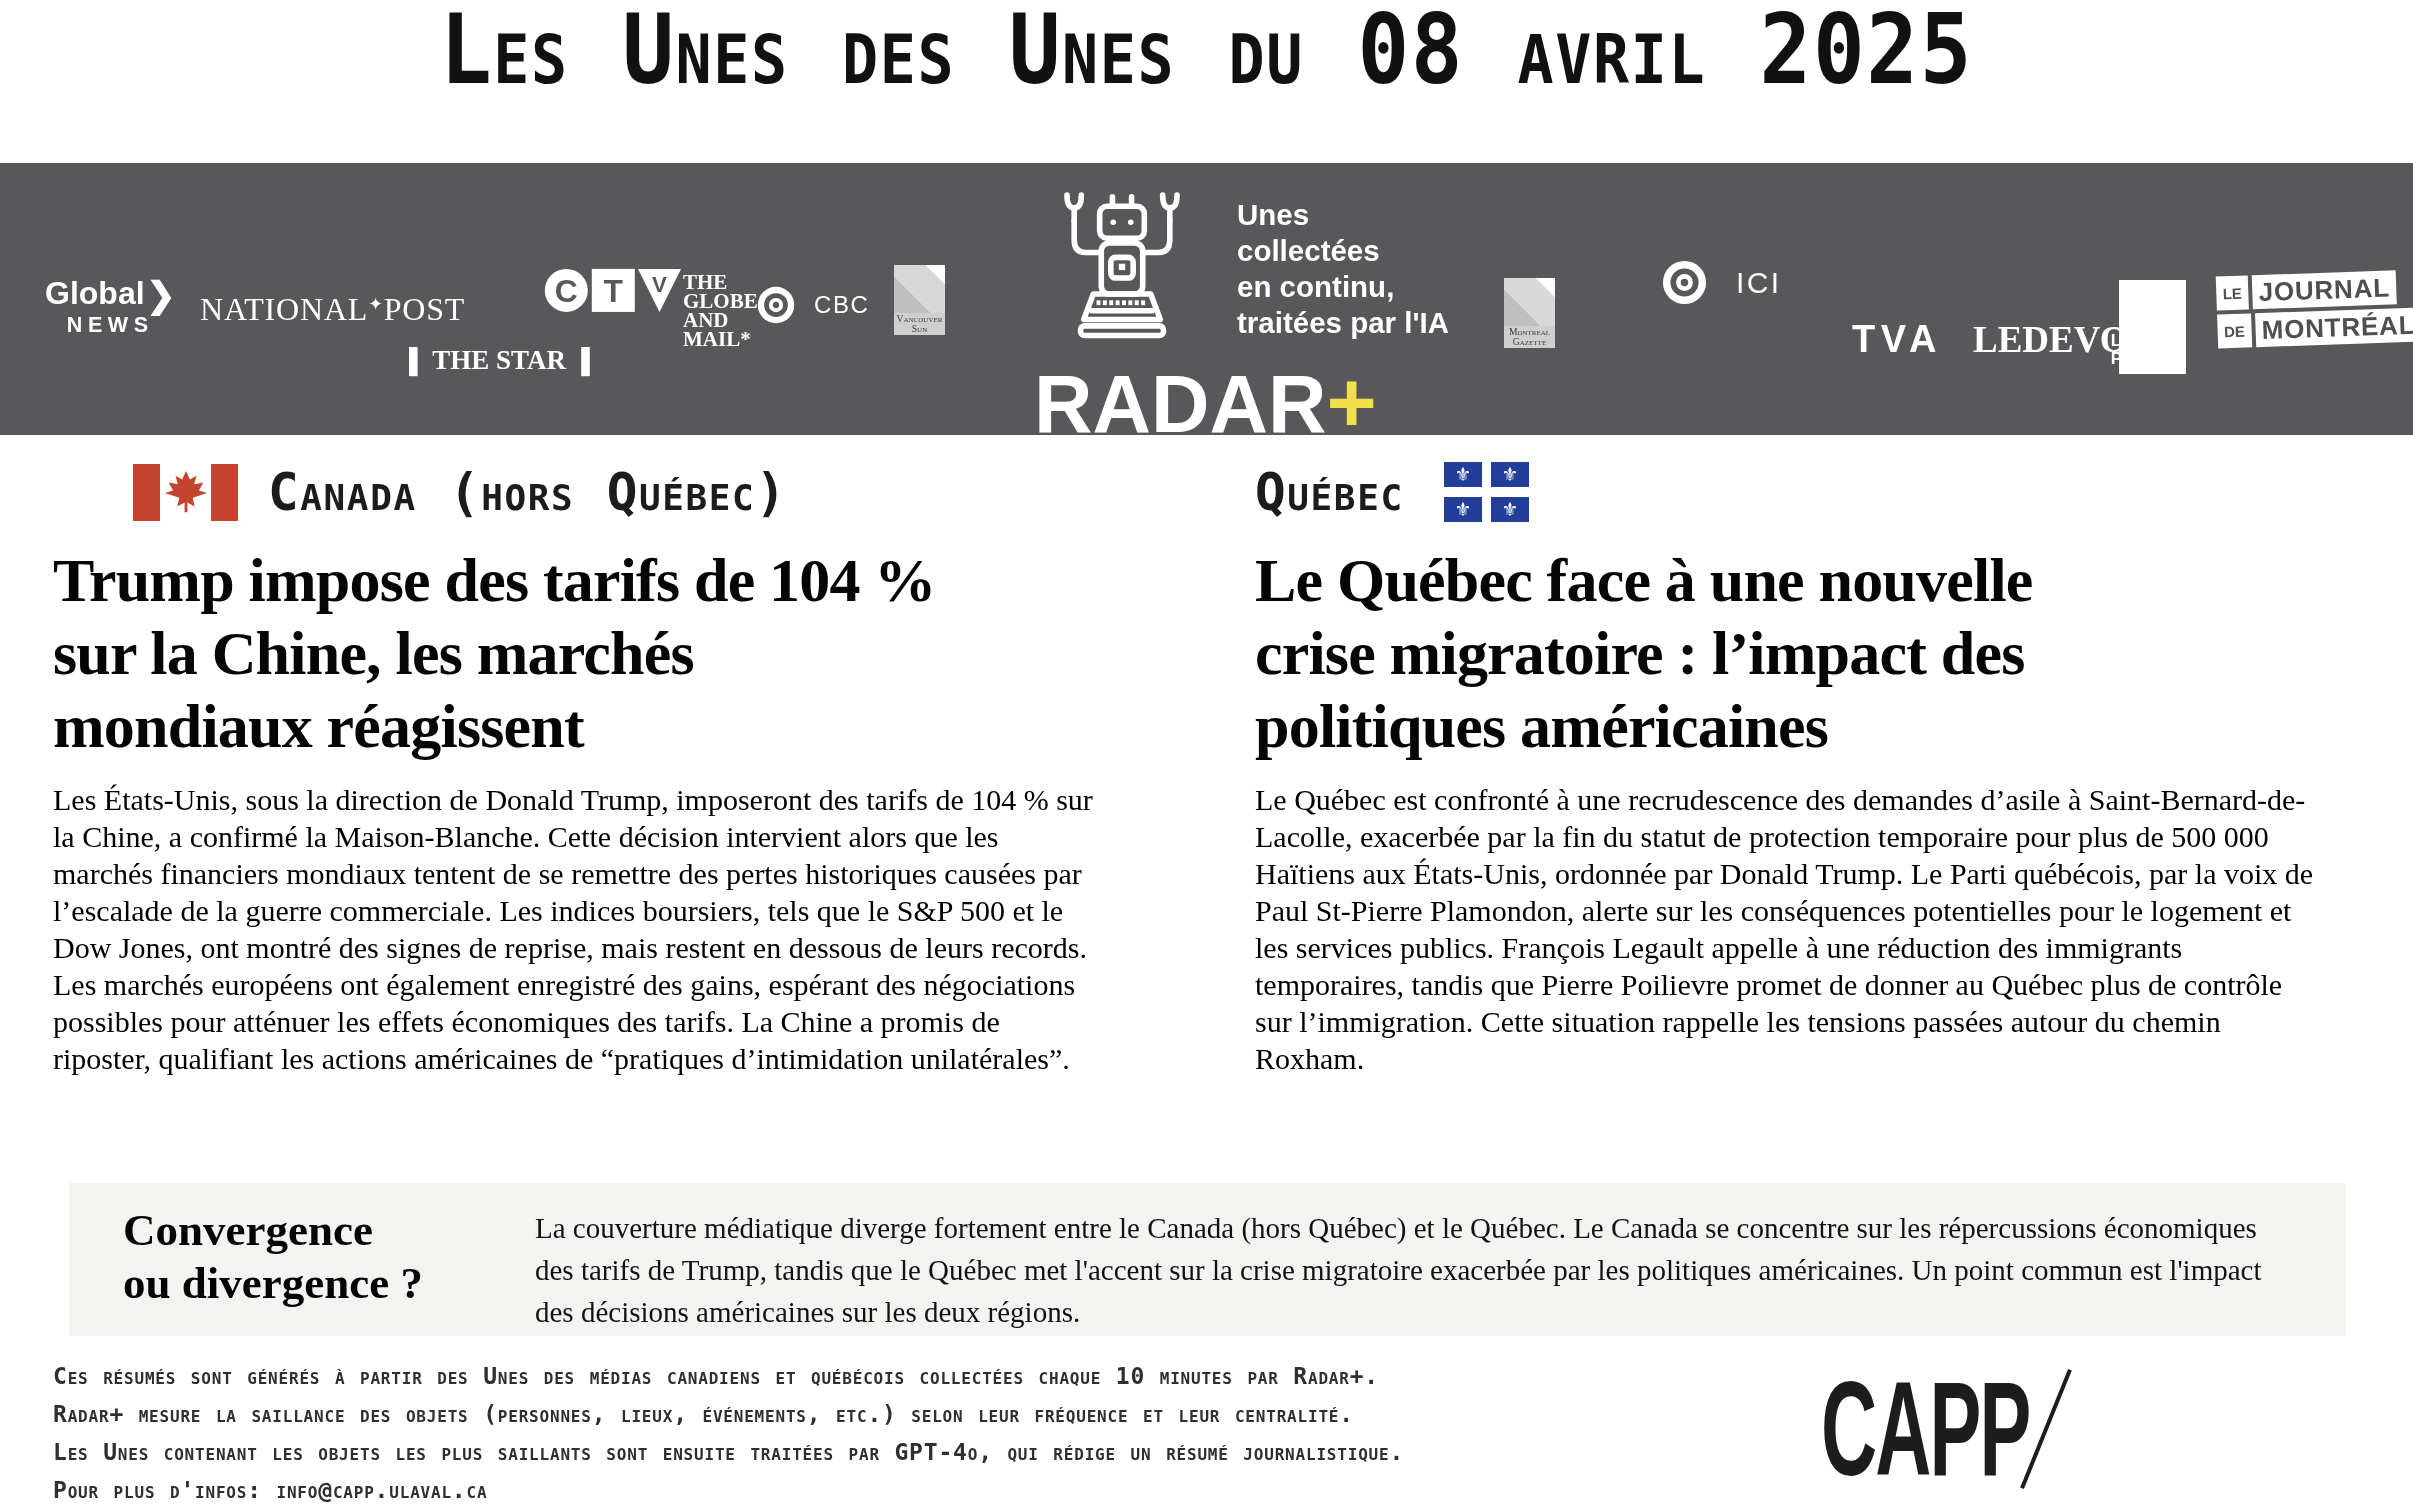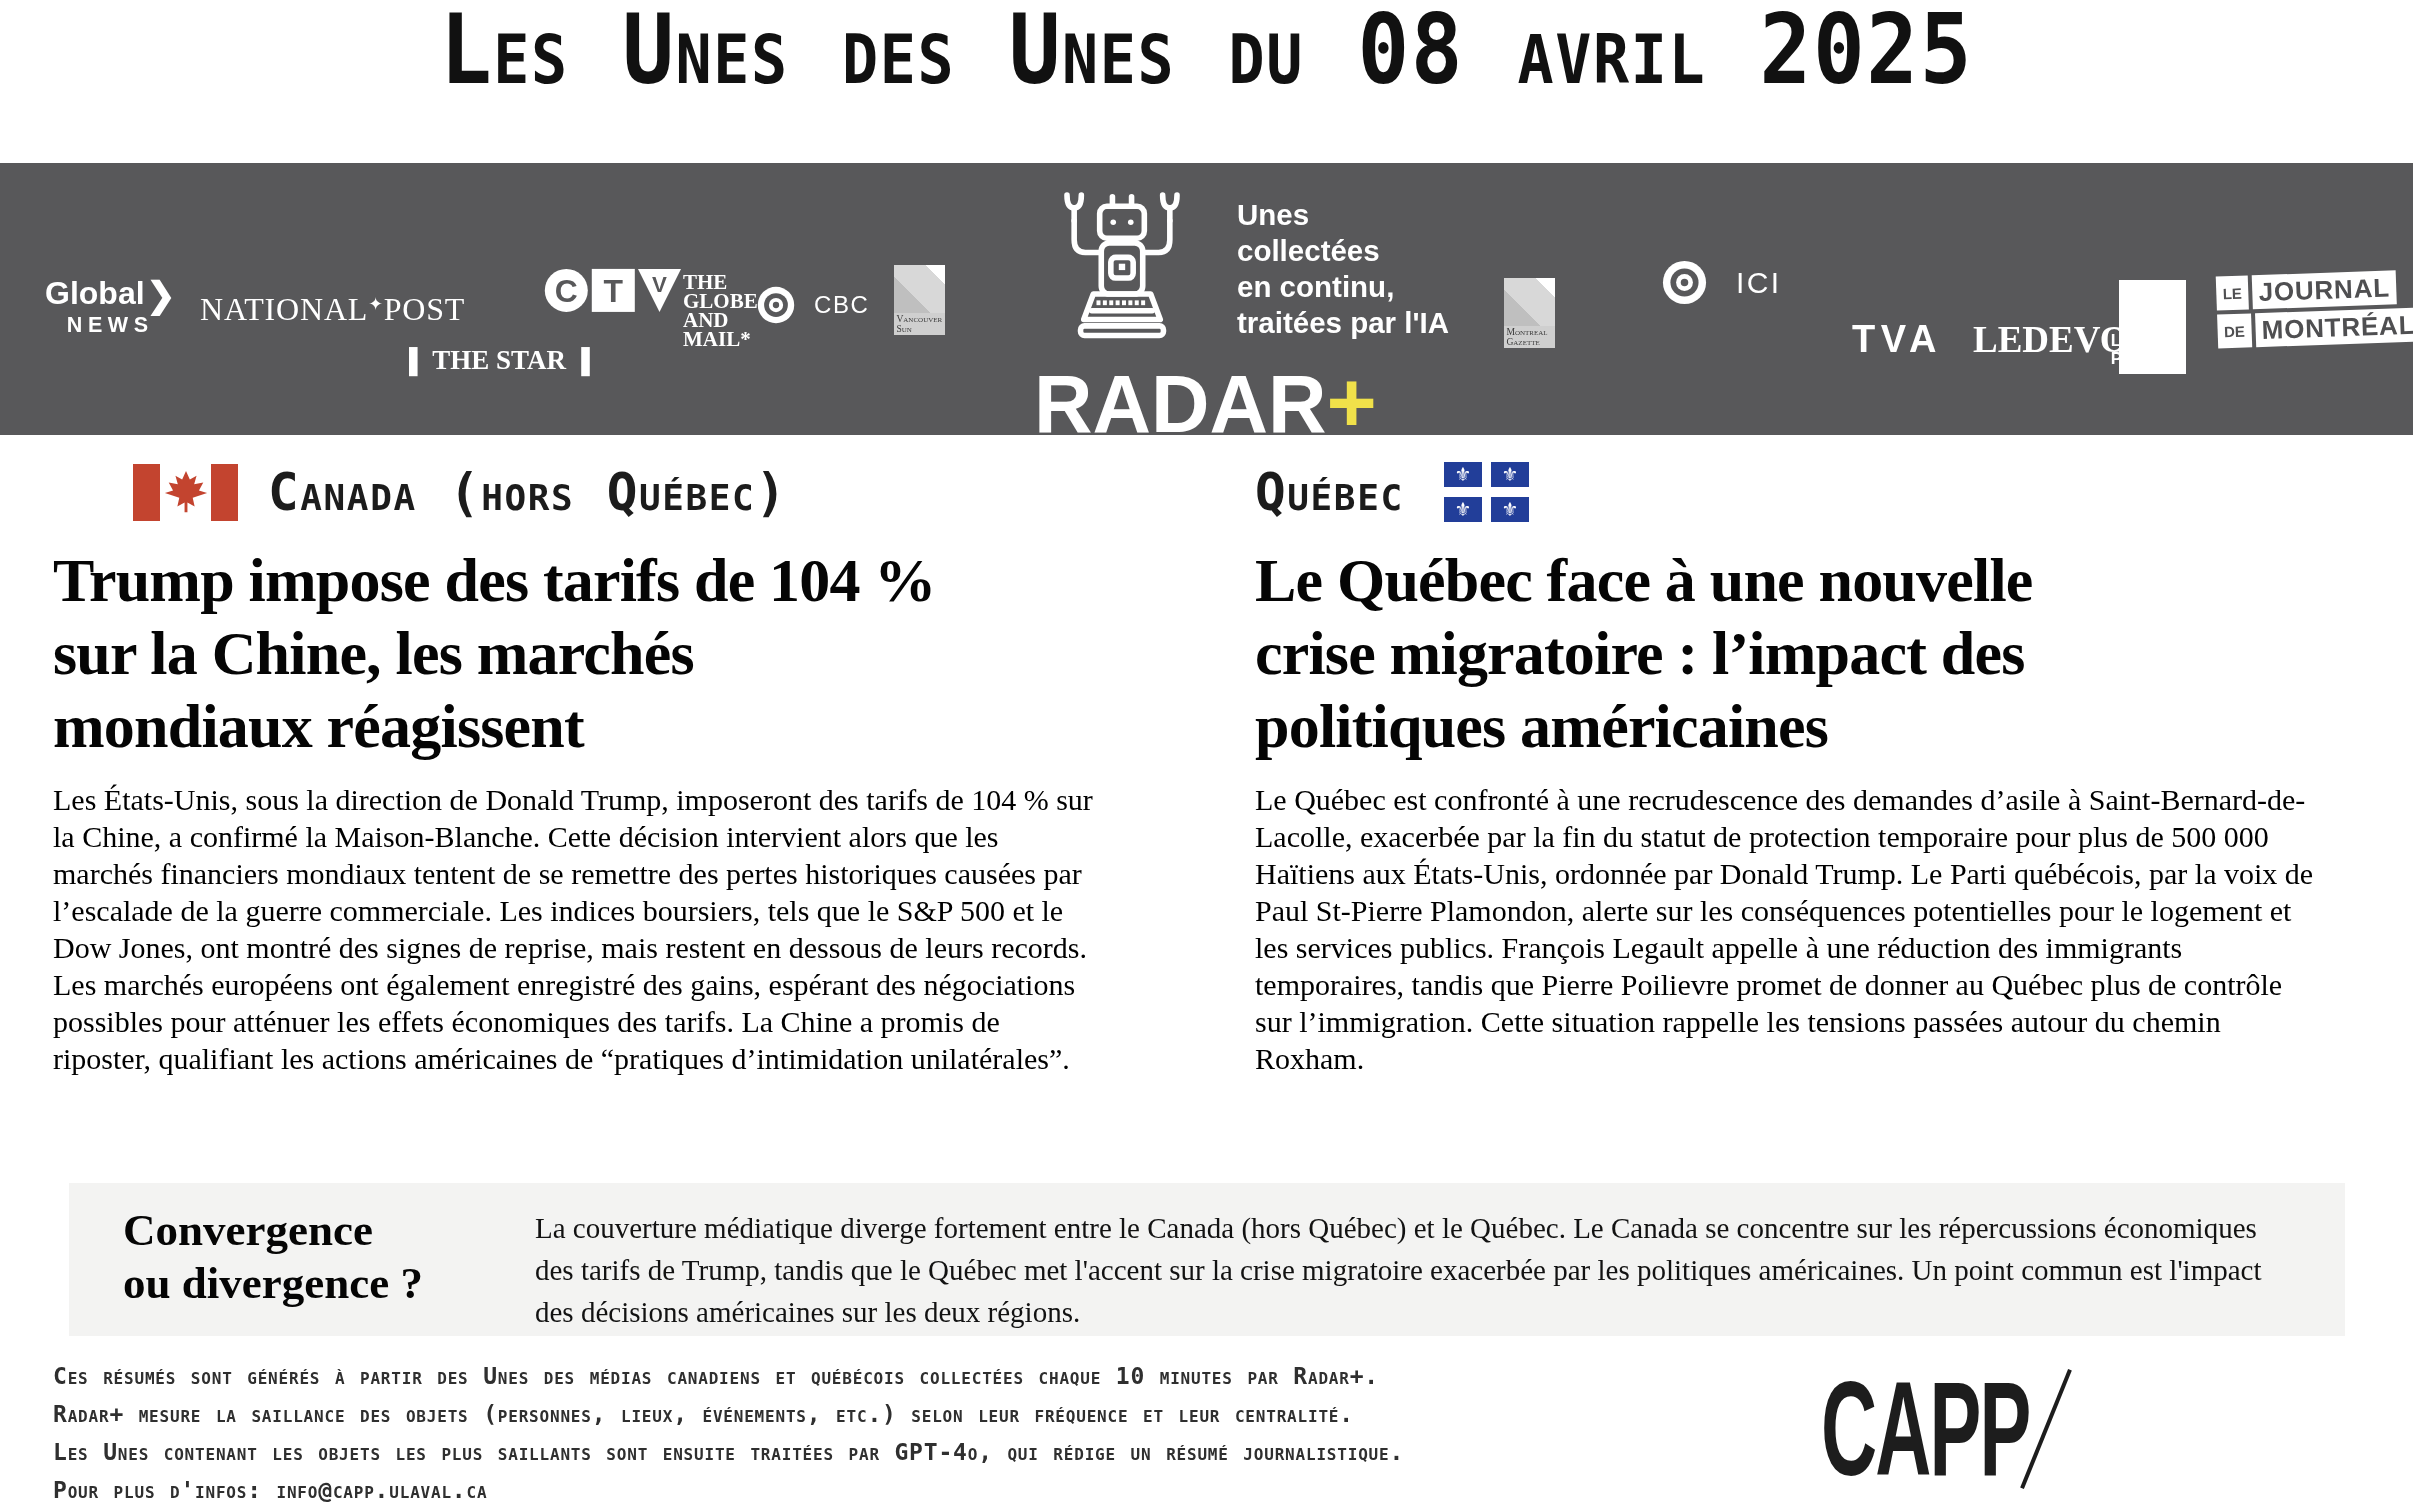--- a/index.html
+++ b/index.html
@@ -24,21 +24,21 @@
   .np{font-size:32px;letter-spacing:0.8px;white-space:nowrap;}
   .np .sep{font-size:17.6px;vertical-align:9.6px;}
   .star{font-size:27px;font-weight:bold;white-space:nowrap;}
   .star .bracket{font-size:24px;}
   .globe{font-size:21px;line-height:19px;font-weight:bold;letter-spacing:0px;}
   .cbc{display:flex;align-items:center;gap:19px;}
   .cbc-label{font-family:"Liberation Sans",sans-serif;font-size:24px;letter-spacing:1.6px;}
   .thumb{width:51px;height:70px;background:linear-gradient(225deg,#ffffff 0 16%,#d8d8d8 16% 52%,#bfbfbf 52%);
          display:flex;flex-direction:column;justify-content:flex-end;}
   .thumb-cap{font-family:"Liberation Serif",serif;font-variant:small-caps;font-size:9.6px;line-height:9.6px;
-         color:#3a3a3a !important;text-align:left;padding:1.6px 2.4px;background:#cfcfcf;}
+         color:#3a3a3a !important;text-align:center;padding:1.6px 2.4px;background:#cfcfcf;}
   .thumb-cap div{color:#3a3a3a !important;}
   .tagline{font-family:"Liberation Sans",sans-serif;font-weight:bold;font-size:29.5px;line-height:36px;white-space:pre-line;}
   .radar{font-family:"Liberation Sans",sans-serif;font-weight:bold;font-size:81px;letter-spacing:0px;white-space:nowrap;}
   .radar .plus{color:#F0E14A;font-size:86px;}
   .ici{display:flex;align-items:center;gap:29px;}
   .ici-label{font-family:"Liberation Sans",sans-serif;font-size:30px;letter-spacing:2.4px;}
   .tva{font-family:"Liberation Sans",sans-serif;font-weight:bold;font-size:38px;letter-spacing:5.6px;}
   .ledevoir{font-size:37px;font-weight:bold;letter-spacing:0px;white-space:nowrap;}
   .lapresse{width:67px;height:94px;background:#fff;display:flex;align-items:flex-end;padding:6.4px;box-sizing:border-box;justify-content:flex-end;}
   .lapresse .lp-txt{font-family:"Liberation Sans",sans-serif;font-weight:bold;font-size:17px;line-height:17.6px;color:#4f4f51 !important;}

